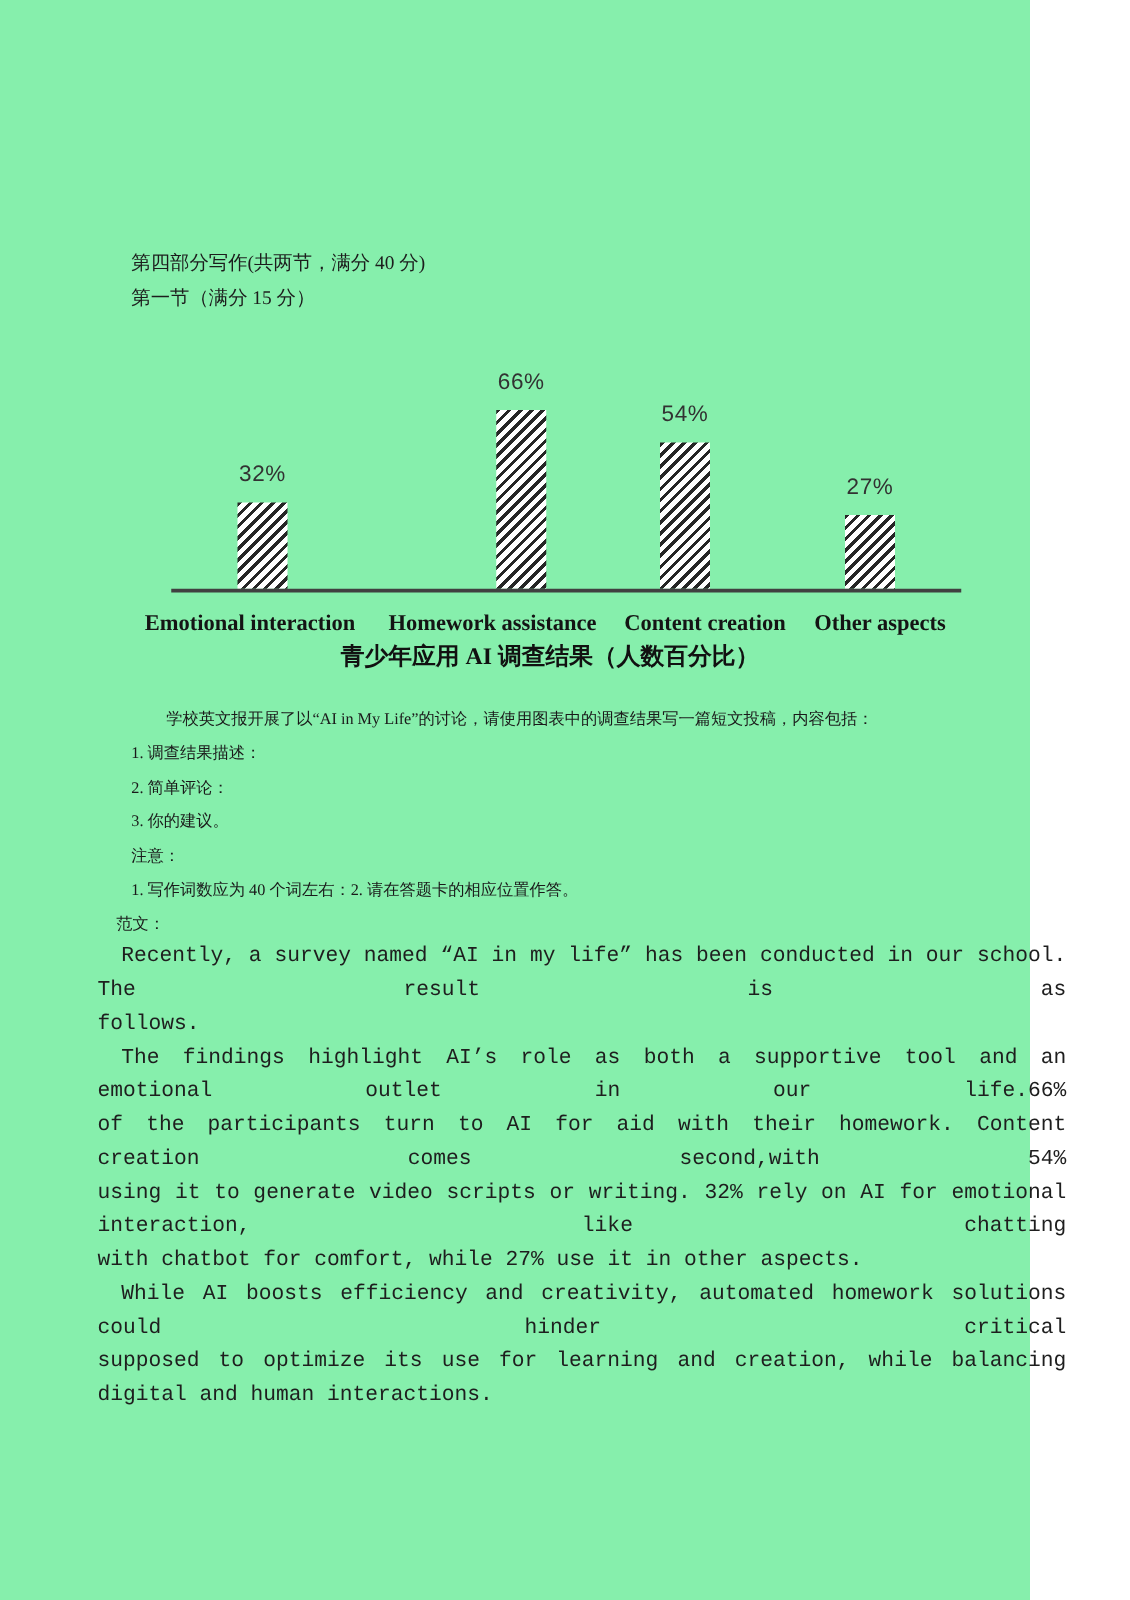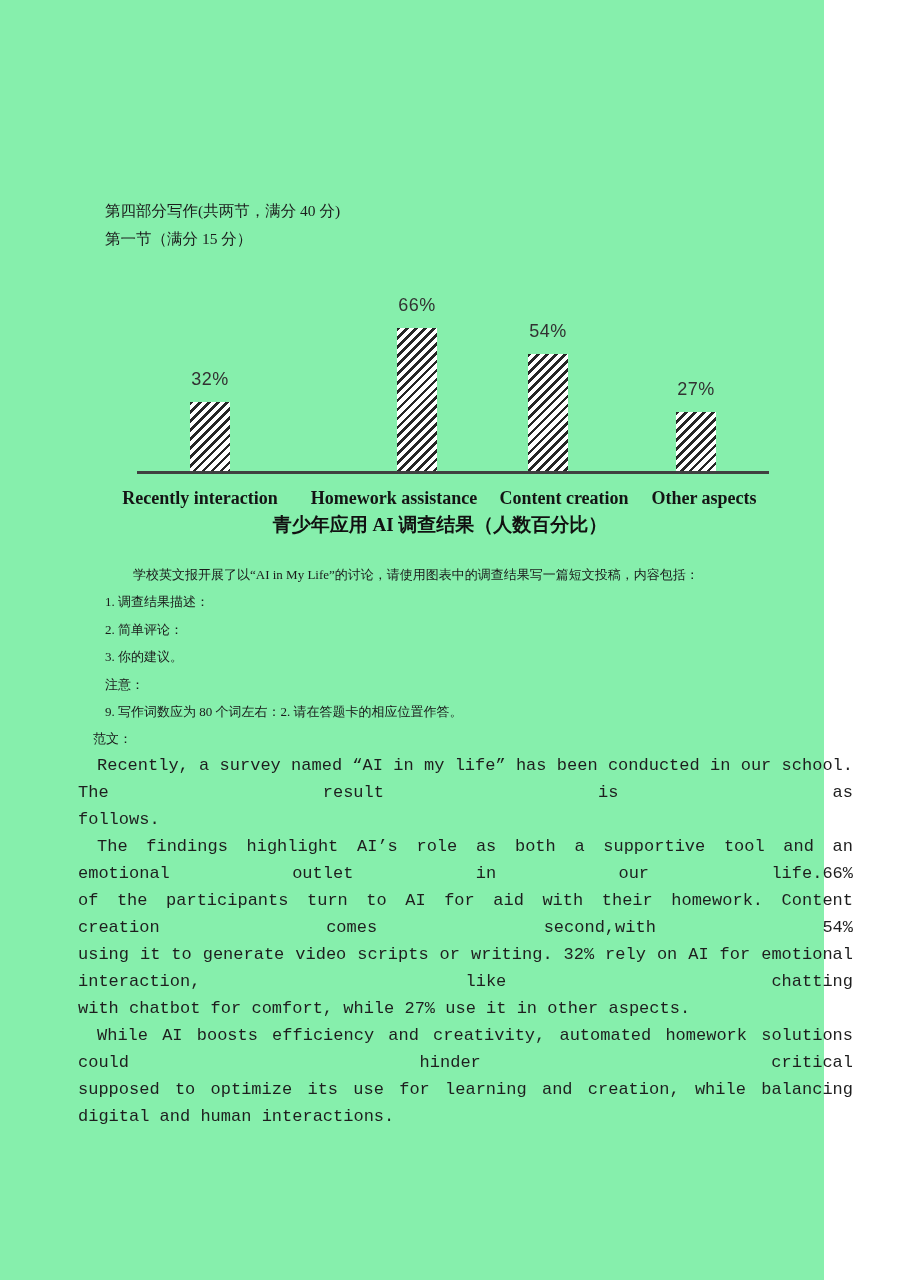--- a/index.html
+++ b/index.html
@@ -89,34 +89,34 @@
       <div class="bar-slot slot-2">
         <div class="bar-value">54%</div>
         <div class="bar-rect" style="height: 117px;"></div>
       </div>
       <div class="bar-slot slot-3">
         <div class="bar-value">27%</div>
         <div class="bar-rect" style="height: 59px;"></div>
       </div>
     </div>
     <div class="axis-line"></div>
-    <div class="cat-label cat-0">Recently interaction</div>
+    <div class="cat-label cat-0">Emotional interaction</div>
     <div class="cat-label cat-1">Homework assistance</div>
     <div class="cat-label cat-2">Content creation</div>
     <div class="cat-label cat-3">Other aspects</div>
     <div class="chart-title">青少年应用 AI 调查结果（人数百分比）</div>
   </div>
 
   <div class="prompt">
     <p class="intro">学校英文报开展了以“AI in My Life”的讨论，请使用图表中的调查结果写一篇短文投稿，内容包括：</p>
     <p>1. 调查结果描述：</p>
     <p>2. 简单评论：</p>
     <p>3. 你的建议。</p>
     <p>注意：</p>
-    <p>9. 写作词数应为 80 个词左右：2. 请在答题卡的相应位置作答。</p>
+    <p>1. 写作词数应为 40 个词左右：2. 请在答题卡的相应位置作答。</p>
     <p class="sample-label">范文：</p>
   </div>
 
   <div class="essay">
       <div class="essay-line indent">Recently, a survey named “AI in my life” has been conducted in our school. The result is as</div>
       <div class="essay-line final">follows.</div>
       <div class="essay-line indent">The findings highlight AI’s role as both a supportive tool and an emotional outlet in our life.66%</div>
       <div class="essay-line">of the participants turn to AI for aid with their homework. Content creation comes second,with 54%</div>
       <div class="essay-line">using it to generate video scripts or writing. 32% rely on AI for emotional interaction, like chatting</div>
       <div class="essay-line final">with chatbot for comfort, while 27% use it in other aspects.</div>

